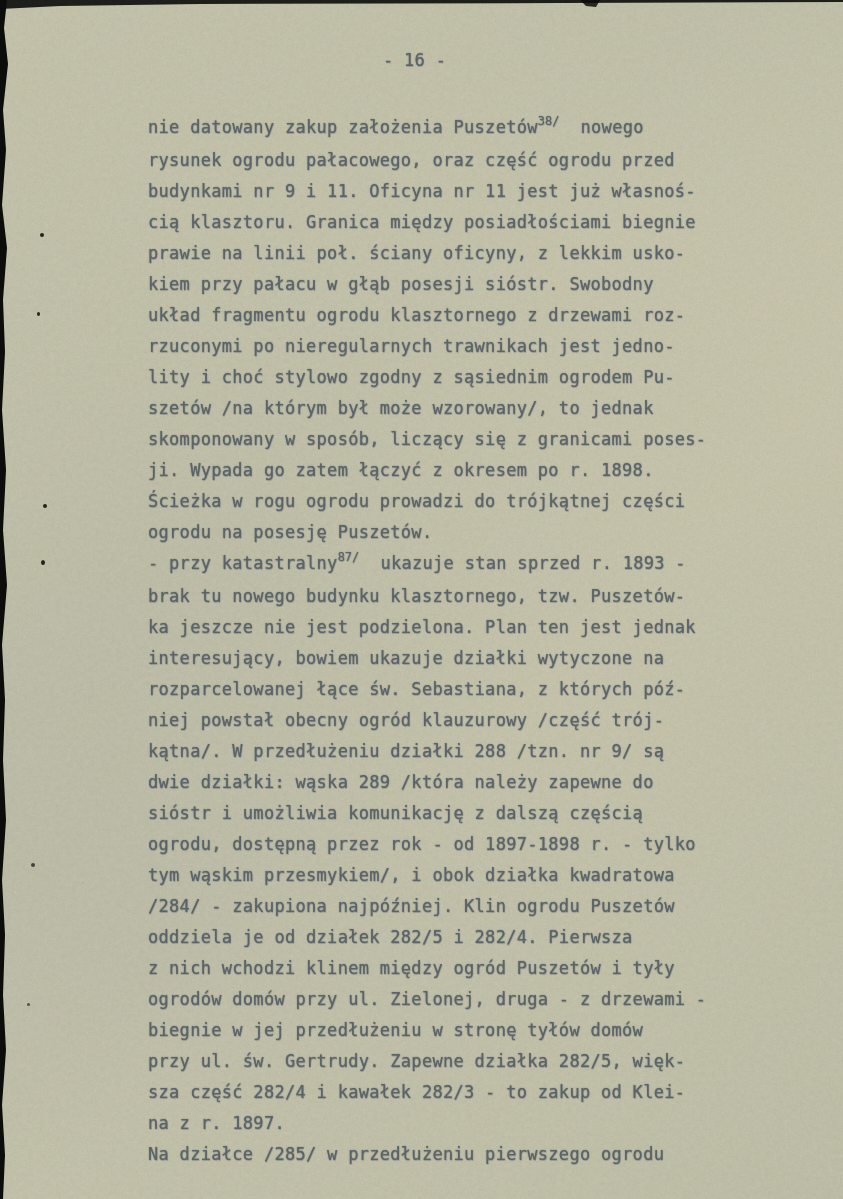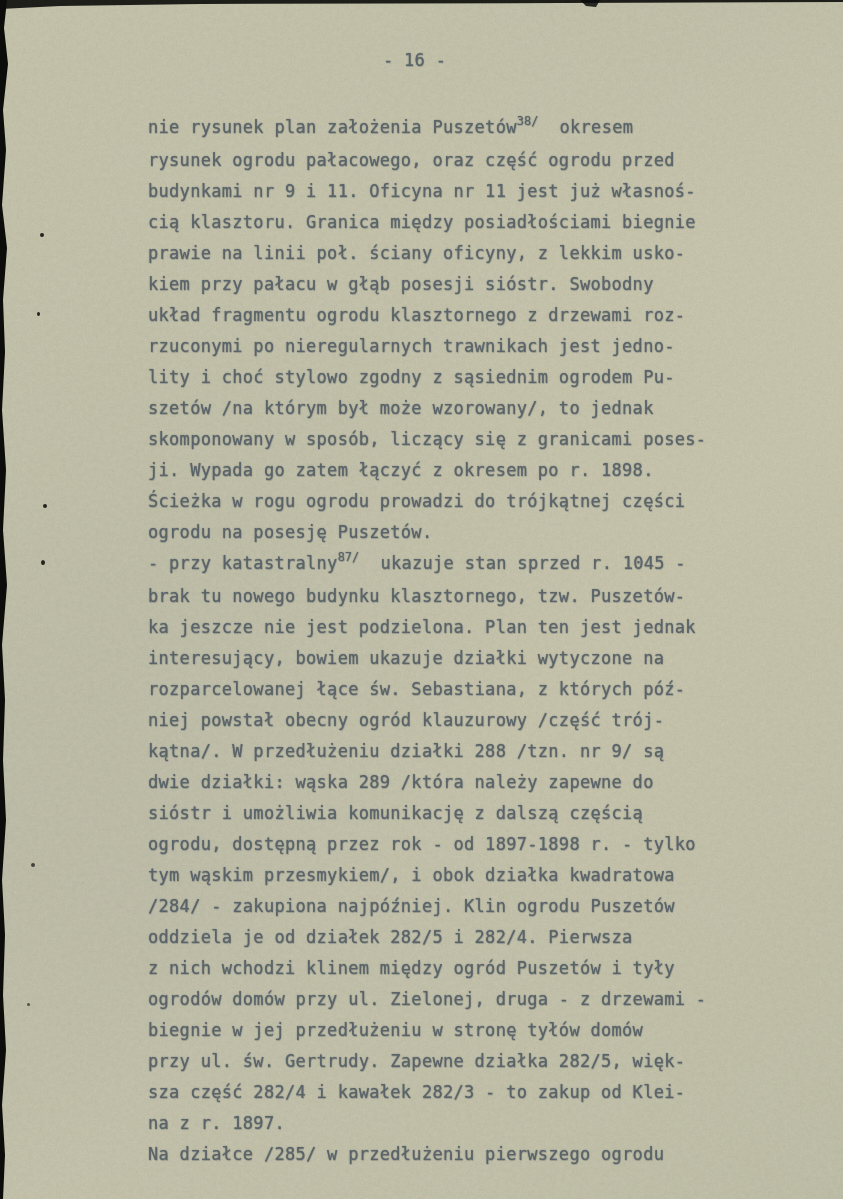--- a/index.html
+++ b/index.html
@@ -89,42 +89,42 @@
   <div class="speck" style="left:27px;top:1003px;width:3px;height:3px;opacity:.7;"></div>
 
   <div class="content">
 
     <div class="page-number typed">- 16 -</div>
 
     <div class="text-column typed">
 
       <div class="entry">
         <div class="entry-body">
-          <div class="line"><span>nie rysunek plan założenia Puszetów</span><span class="fnref">38/</span><span>  okresem</span></div>
+          <div class="line"><span>nie datowany zakup założenia Puszetów</span><span class="fnref">38/</span><span>  nowego</span></div>
           <div>
               <div class="line">rysunek ogrodu pałacowego, oraz część ogrodu przed</div>
               <div class="line">budynkami nr 9 i 11. Oficyna nr 11 jest już własnoś-</div>
               <div class="line">cią klasztoru. Granica między posiadłościami biegnie</div>
               <div class="line">prawie na linii poł. ściany oficyny, z lekkim usko-</div>
               <div class="line">kiem przy pałacu w głąb posesji sióstr. Swobodny</div>
               <div class="line">układ fragmentu ogrodu klasztornego z drzewami roz-</div>
               <div class="line">rzuconymi po nieregularnych trawnikach jest jedno-</div>
               <div class="line">lity i choć stylowo zgodny z sąsiednim ogrodem Pu-</div>
               <div class="line">szetów /na którym był może wzorowany/, to jednak</div>
               <div class="line">skomponowany w sposób, liczący się z granicami poses-</div>
               <div class="line">ji. Wypada go zatem łączyć z okresem po r. 1898.</div>
               <div class="line">Ścieżka w rogu ogrodu prowadzi do trójkątnej części</div>
               <div class="line">ogrodu na posesję Puszetów.</div>
             </div>
         </div>
       </div>
 
       <div class="entry">
         <div class="entry-body">
-          <div class="line"><span>- przy katastralny</span><span class="fnref">87/</span><span>  ukazuje stan sprzed r. 1045 -</span></div>
+          <div class="line"><span>- przy katastralny</span><span class="fnref">87/</span><span>  ukazuje stan sprzed r. 1893 -</span></div>
           <div>
               <div class="line">brak tu nowego budynku klasztornego, tzw. Puszetów-</div>
               <div class="line">ka jeszcze nie jest podzielona. Plan ten jest jednak</div>
               <div class="line">interesujący, bowiem ukazuje działki wytyczone na</div>
               <div class="line">rozparcelowanej łące św. Sebastiana, z których póź-</div>
               <div class="line">niej powstał obecny ogród klauzurowy /część trój-</div>
               <div class="line">kątna/. W przedłużeniu działki 288 /tzn. nr 9/ są</div>
               <div class="line">dwie działki: wąska 289 /która należy zapewne do</div>
               <div class="line">sióstr i umożliwia komunikację z dalszą częścią</div>
               <div class="line">ogrodu, dostępną przez rok - od 1897-1898 r. - tylko</div>

